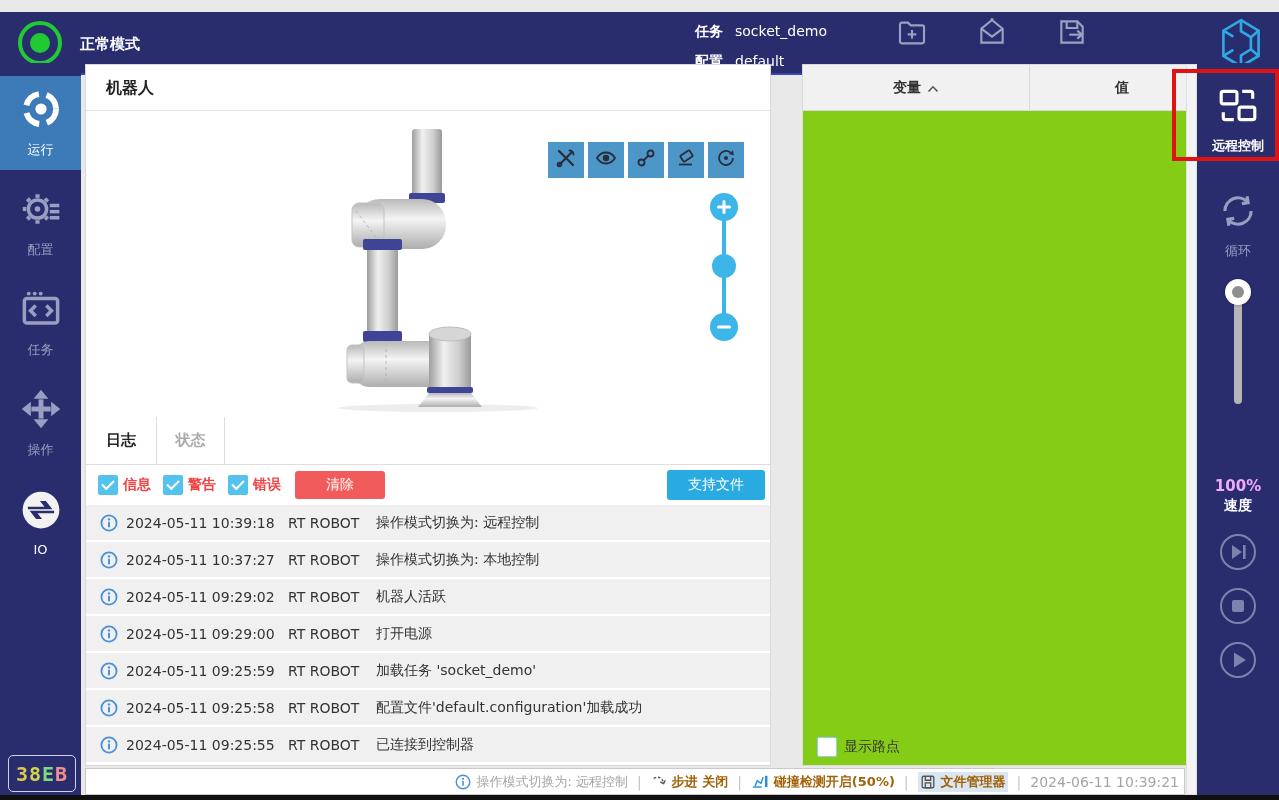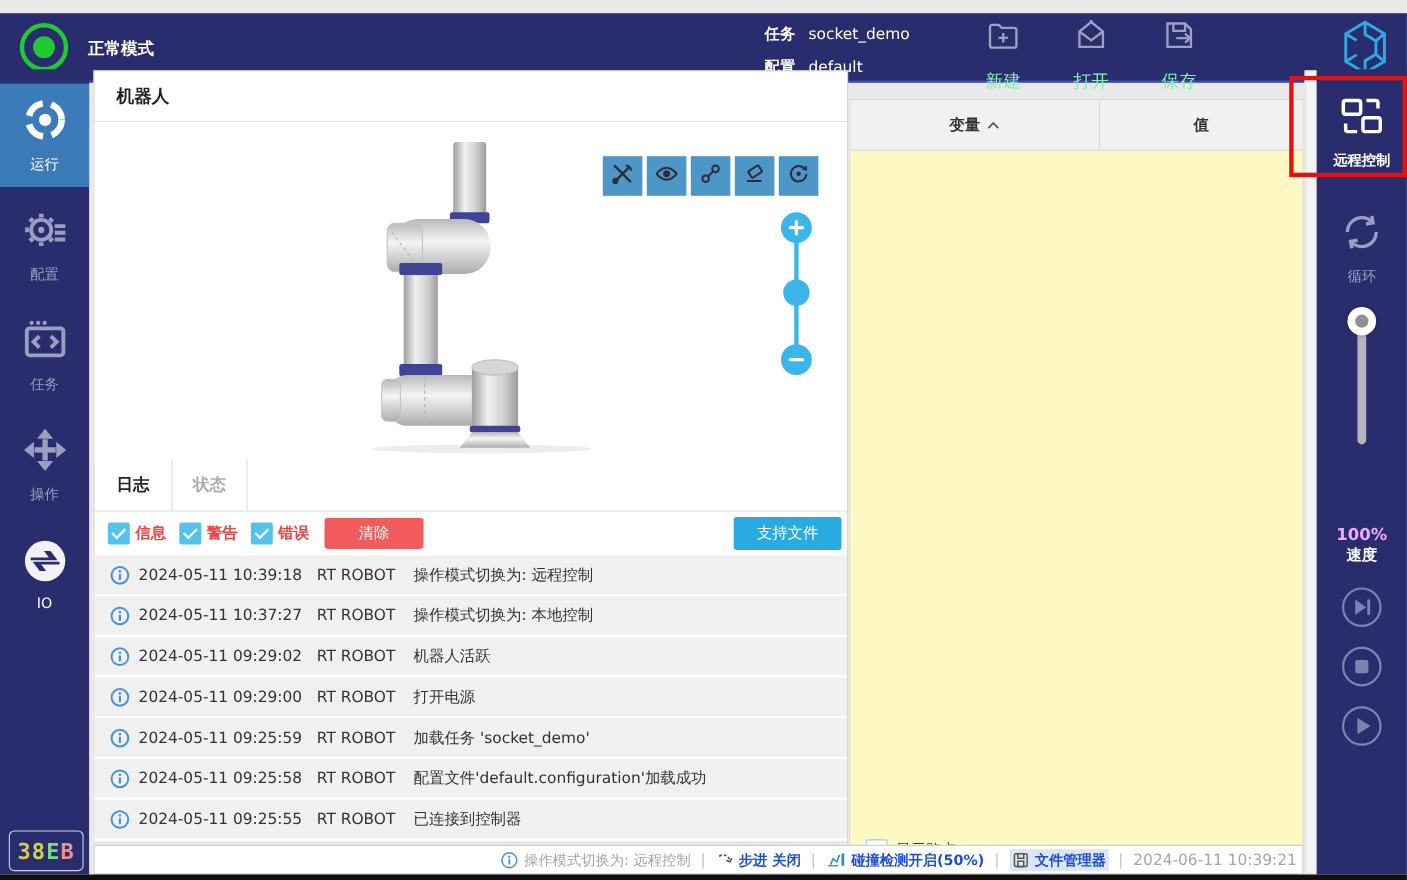--- a/index.html
+++ b/index.html
@@ -57,21 +57,21 @@
   .btn-clear { width:90px; height:28px; background:#f25b5b; color:#fff; border:none; border-radius:3px; font-size:14px; cursor:pointer; margin-left:2px; font-family:inherit; }
   .btn-support { margin-left:auto; width:98px; height:30px; background:#29abe2; color:#fff; border:none; border-radius:3px; font-size:14px; cursor:pointer; font-family:inherit; }
   .loglist { }
   .log-row { height:35px; margin-bottom:2px; background:#f0f0f0; display:flex; align-items:center; padding-left:14px; font-size:14px; cursor:default; }
   .log-row .ic { width:18px; height:18px; margin-right:8px; flex:none; }
   .log-row .lt { width:162px; color:#333; }
   .log-row .ls { width:88px; color:#333; }
   .log-row .lm { color:#333; }
 
   
-  .vars-panel { left:772px; top:64px; width:413px; height:702px; background:#fef9c3; border:1px solid #d9d9d9;margin-top:26px; }
+  .vars-panel { left:802px; top:64px; width:413px; height:702px; background:#84cc16; border:1px solid #d9d9d9; }
   .vhead { display:flex; height:46px; background:#f1f1f1; border-bottom:1px solid #d9d9d9; }
   .vhead .c1 { width:227px; border-right:1px solid #d9d9d9; display:flex; align-items:center; justify-content:center; gap:6px; font-size:14px; font-weight:bold; cursor:pointer; }
   .vhead .c2 { flex:1; display:flex; align-items:center; justify-content:center; font-size:14px; font-weight:bold; cursor:pointer; }
   .waypoints { position:absolute; left:14px; bottom:8px; display:flex; align-items:center; gap:7px; cursor:pointer; }
   .waypoints .cap { font-size:14px; color:#333; }
 
   .scroll-strip { left:1186px; top:64px; width:11px; height:731px; background:#f3f3f3; border:1px solid #e0e0e0; }
 
   
   .rightbar { left:1197px; top:63px; width:82px; height:732px; background:#292d6e; }
@@ -84,21 +84,21 @@
   .slider-handle i { position:absolute; left:50%; top:50%; width:12px; height:12px; margin:-6px 0 0 -6px; background:#8f8f8f; border-radius:50%; }
   .speedbox { position:absolute; left:0; top:414px; width:82px; text-align:center; line-height:19px; }
   .speedbox .pct { color:#f0abfc; font-weight:bold; font-size:15px; }
   .speedbox .cap { color:#fff; font-weight:bold; font-size:14px; }
   .pb-btn { position:absolute; left:22px; width:38px; height:38px; cursor:pointer; }
   .red-box { left:1172px; top:69px; width:107px; height:92px; border:4px solid #e01212; pointer-events:none; }
 
   
   .statusbar { left:85px; top:768px; width:1100px; height:27px; background:#fff; border:1px solid #c9c9c9; display:flex; align-items:center; justify-content:flex-end; gap:9px; padding-right:5px; font-size:13px; }
   .statusbar .gray { color:#a5a5a5; }
-  .statusbar .blue { color:#1d4ed8; font-weight:bold; }
+  .statusbar .blue { color:#a16207; font-weight:bold; }
   .statusbar .sep { color:#c5c5c5; font-size:14px; }
   .statusbar .sgrp { display:flex; align-items:center; gap:5px; cursor:pointer; }
   .fm { background:#dbe6f3; padding:1px 2px;text-align:center; }
   .statusbar .ts { color:#a5a5a5; font-size:14px; }
   .bottom-strip { left:0; top:795px; width:1279px; height:5px; background:#101010; }
 </style>
 </head>
 <body>
 
 <header class="abs topbar">

